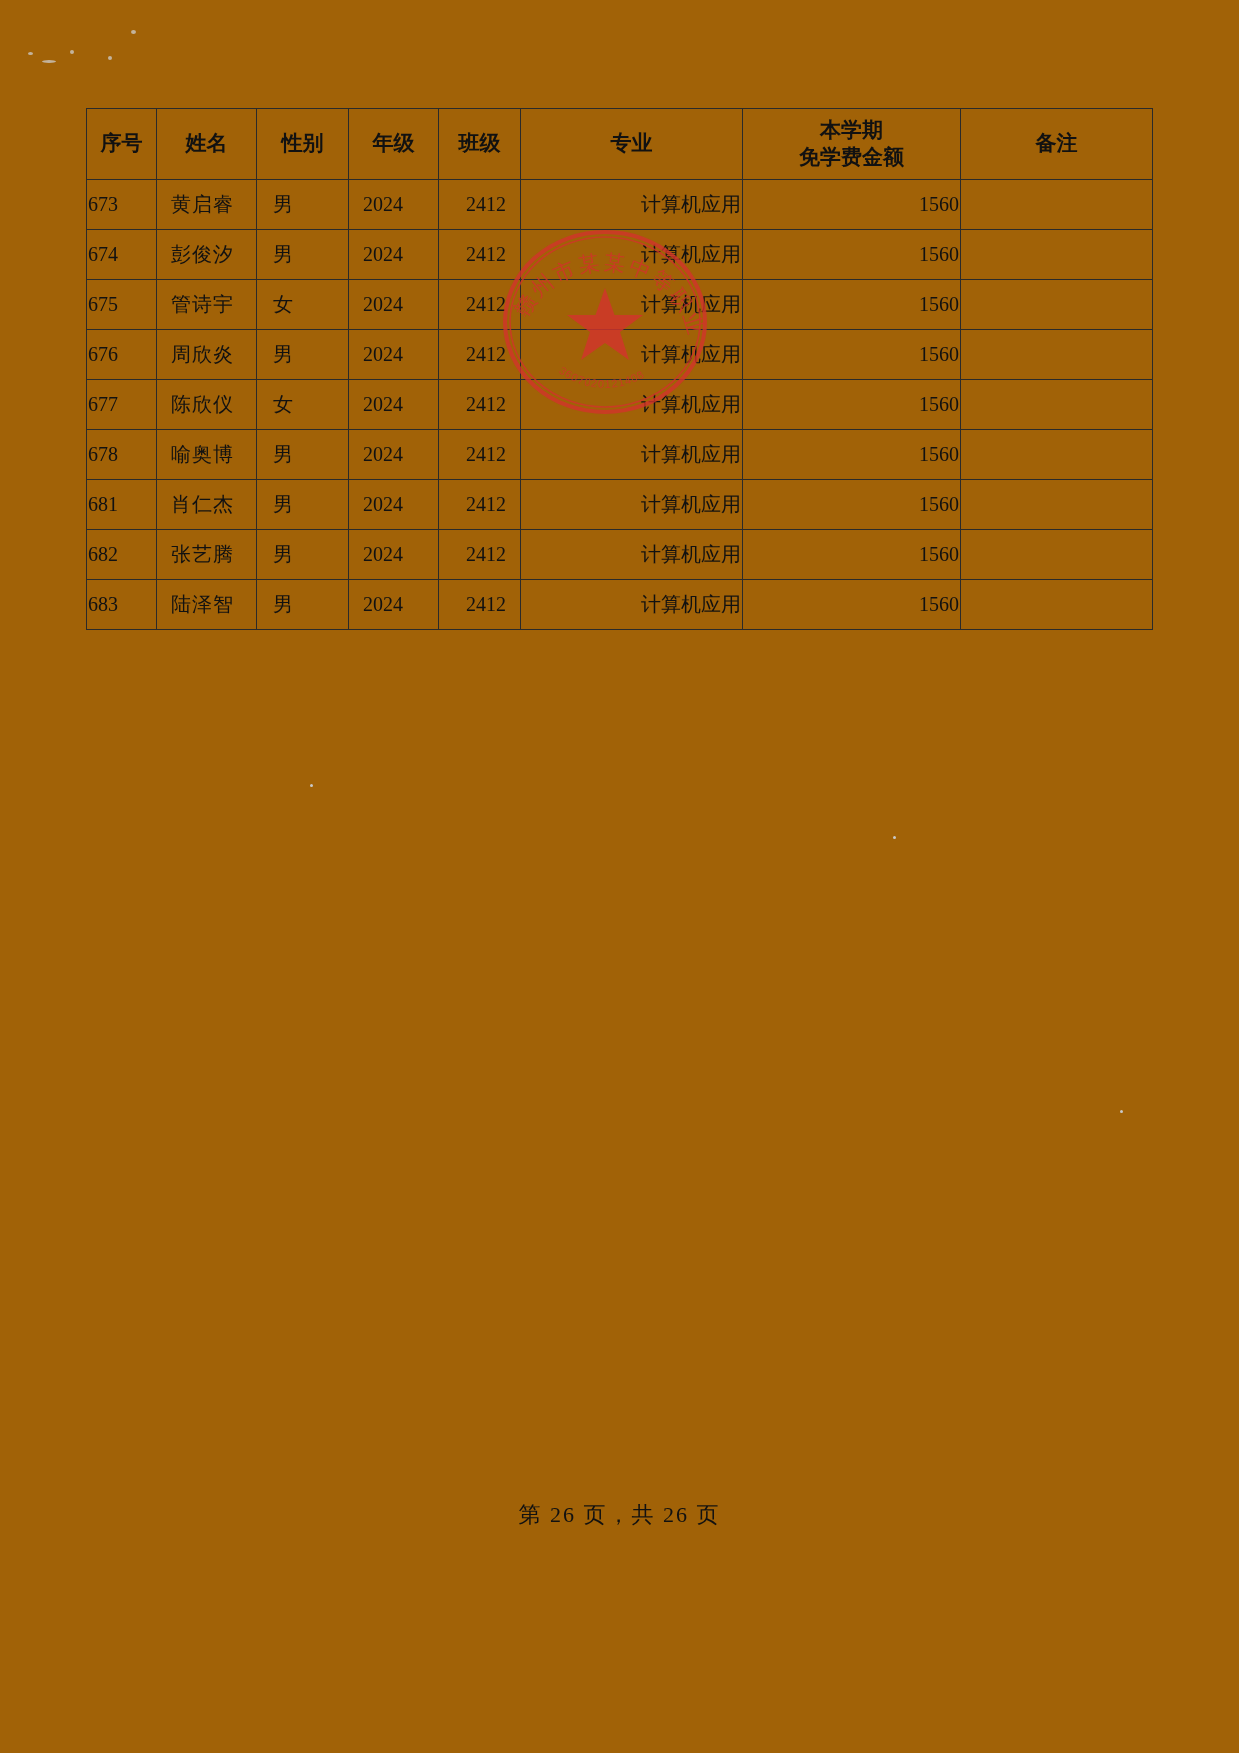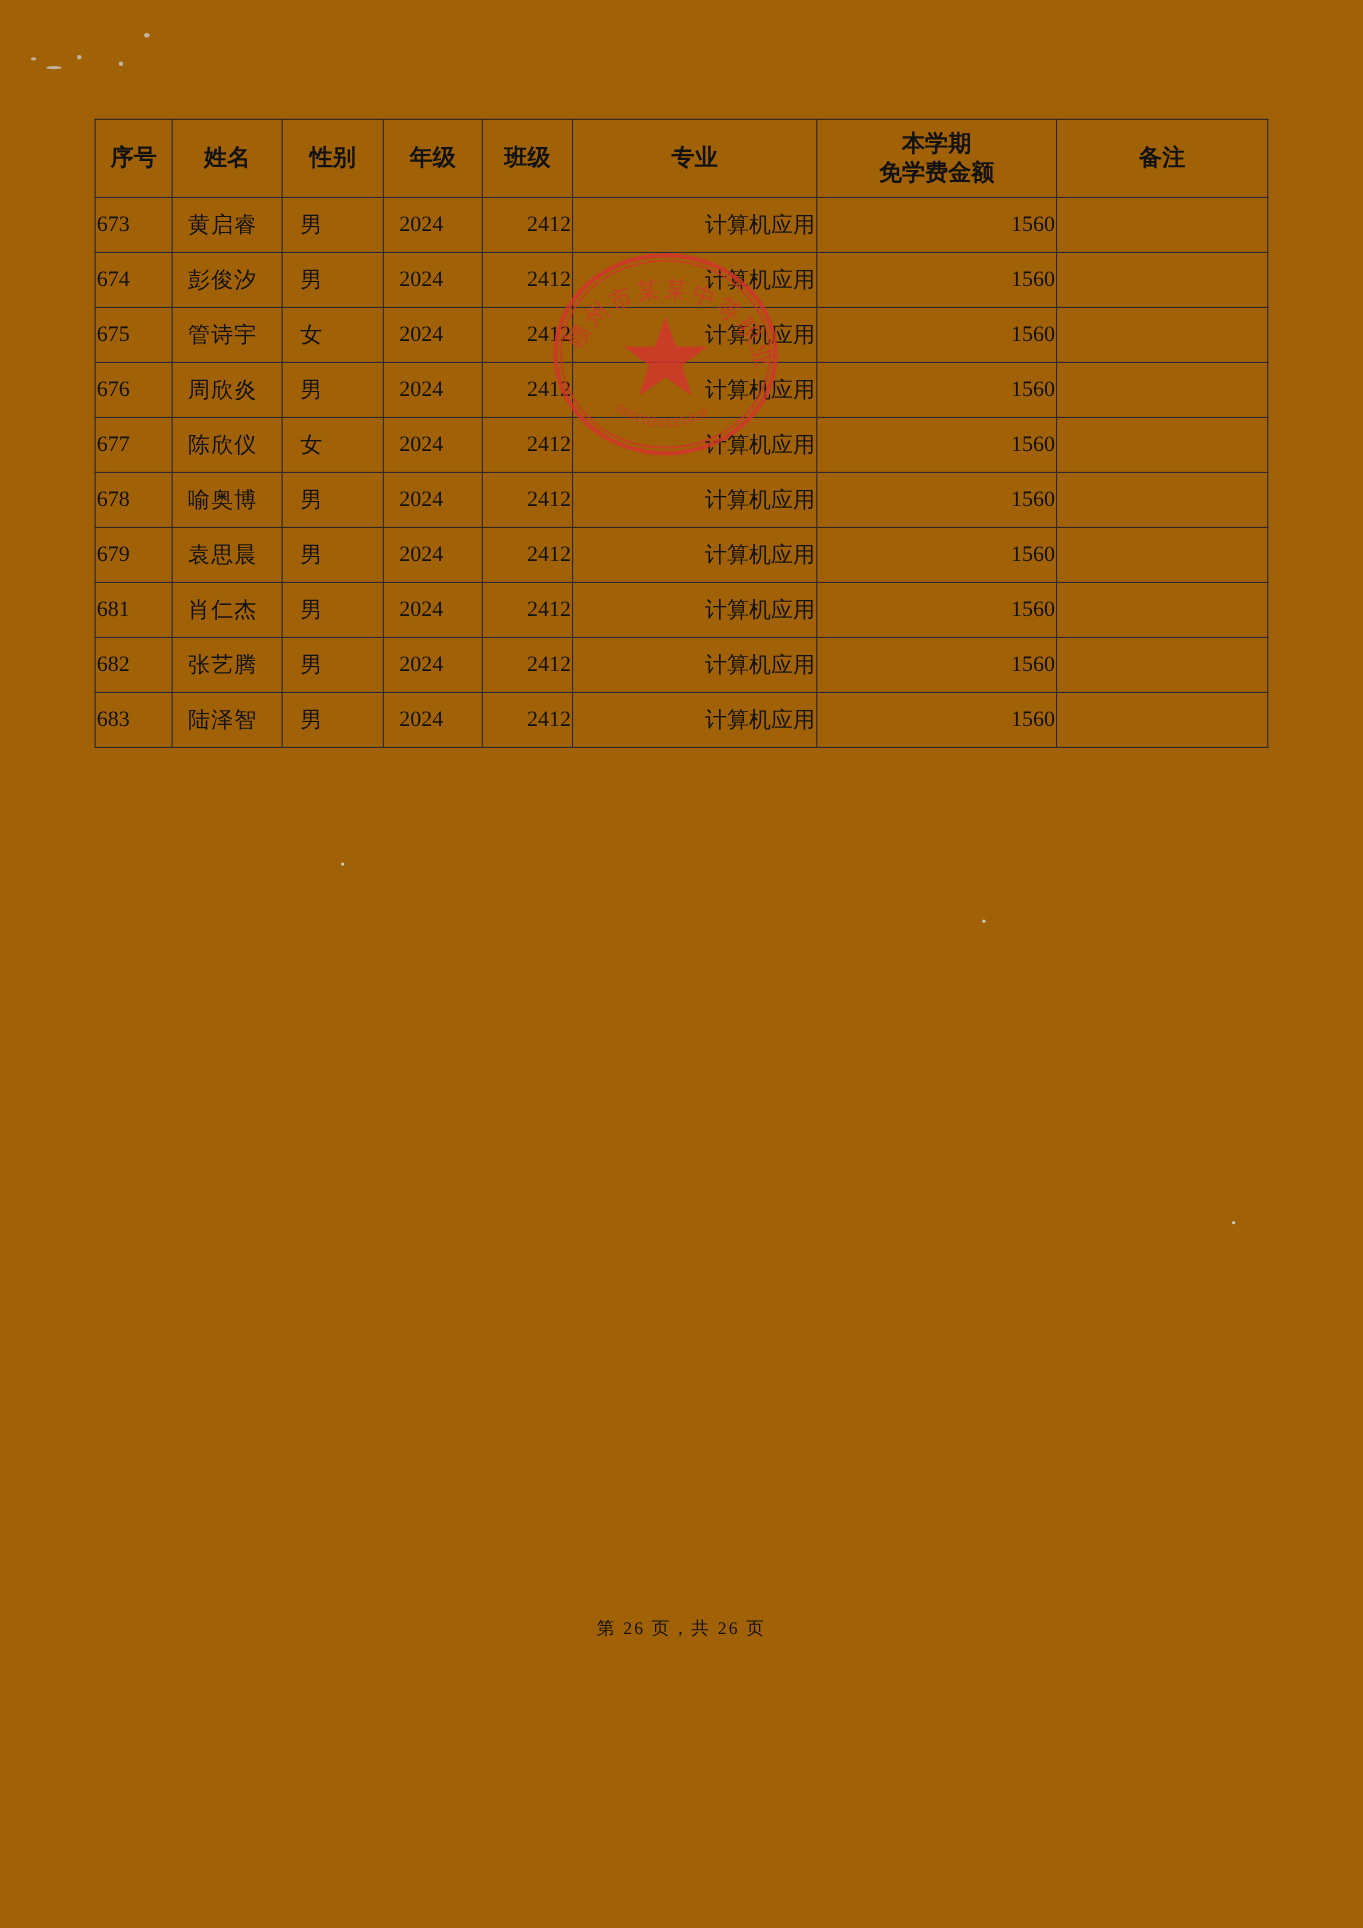--- a/index.html
+++ b/index.html
@@ -54,21 +54,21 @@
   }
   table.fee-table tbody td {
     height: 47px;
     font-size: 20px;
     vertical-align: middle;
   }
   td.c-idx { text-align: left; font-size: 19px; }
   td.c-name { text-align: left; padding-left: 14px; letter-spacing: 1px; }
   td.c-gender { text-align: left; padding-left: 16px; }
   td.c-grade { text-align: left; padding-left: 14px; font-size: 19px; }
-  td.c-class { text-align: right; padding-left: 14px; font-size: 19px; }
+  td.c-class { text-align: center; padding-left: 14px; font-size: 19px; }
   td.c-major { text-align: right; font-size: 19px; }
   td.c-amount { text-align: right; font-size: 19px; }
   td.c-remark { text-align: center; }
 
   
   col.w-idx    { width: 70px; }
   col.w-name   { width: 100px; }
   col.w-gender { width: 92px; }
   col.w-grade  { width: 90px; }
   col.w-class  { width: 82px; }
@@ -83,23 +83,23 @@
     top: 226px;
     width: 210px;
     height: 192px;
     pointer-events: none;
     opacity: .88;
   }
   .footer {
     position: absolute;
     left: 0;
     right: 0;
-    top: 1470px;
+    top: 1500px;
     text-align: center;
-    font-size: 16px;
+    font-size: 22px;
     color: #111;
     letter-spacing: 2px;
   }
   .dust {
     position: absolute;
     width: 3px; height: 3px;
     background: #c9c9c9;
     border-radius: 50%;
   }
 </style>
@@ -199,30 +199,20 @@
             <td class="c-idx">678</td>
             <td class="c-name">喻奥博</td>
             <td class="c-gender">男</td>
             <td class="c-grade">2024</td>
             <td class="c-class">2412</td>
             <td class="c-major">计算机应用</td>
             <td class="c-amount">1560</td>
             <td class="c-remark"></td>
           </tr>
           <tr>
-            <td class="c-idx">679</td>
-            <td class="c-name">袁思晨</td>
-            <td class="c-gender">男</td>
-            <td class="c-grade">2024</td>
-            <td class="c-class">2412</td>
-            <td class="c-major">计算机应用</td>
-            <td class="c-amount">1560</td>
-            <td class="c-remark"></td>
-          </tr>
-          <tr>
             <td class="c-idx">681</td>
             <td class="c-name">肖仁杰</td>
             <td class="c-gender">男</td>
             <td class="c-grade">2024</td>
             <td class="c-class">2412</td>
             <td class="c-major">计算机应用</td>
             <td class="c-amount">1560</td>
             <td class="c-remark"></td>
           </tr>
           <tr>

